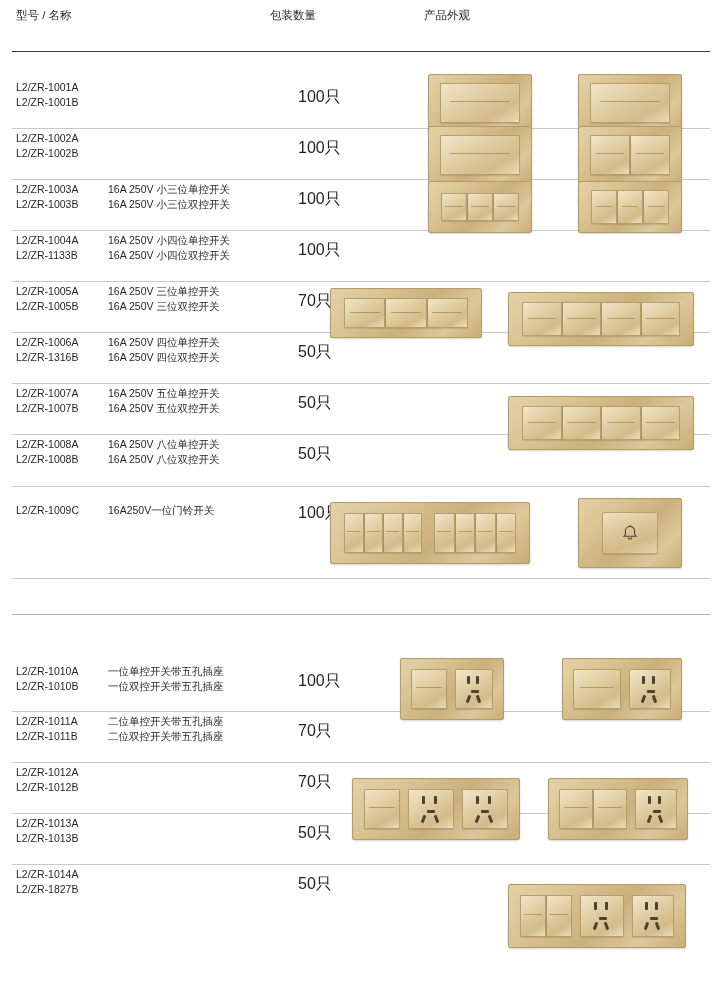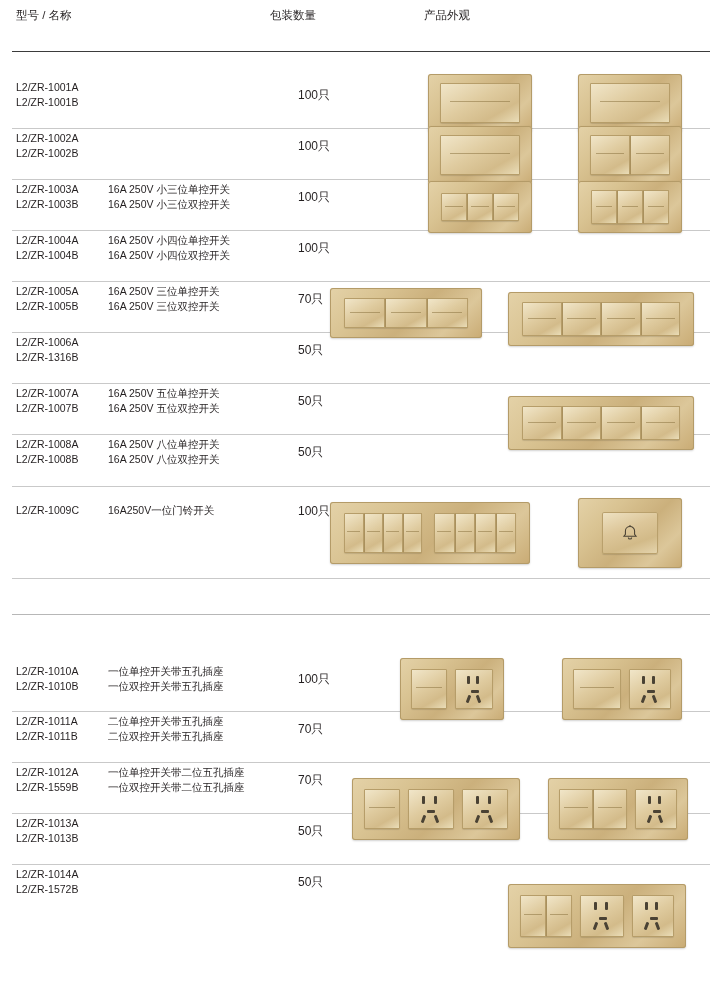--- a/index.html
+++ b/index.html
@@ -40,21 +40,21 @@
   .row .codes {
     position: absolute; left: 4px; top: 0; width: 86px;
     font-size: 10.5px; line-height: 15px; color: #231f20; white-space: nowrap;
   }
   .row .names {
     position: absolute; left: 96px; top: 0; width: 170px;
     font-size: 10.5px; line-height: 15px; color: #231f20; white-space: nowrap;
   }
   .row .qty {
     position: absolute; left: 286px; top: 7px;
-    font-size: 12px; color: #231f20; white-space: nowrap;
+    font-size: 16px; color: #231f20; white-space: nowrap;
   }
   .row-rule {
     position: absolute; left: 12px; width: 698px;
     border-top: 1px solid #c9c9c9;
   }
   .section-gap {
     position: absolute; left: 12px; width: 698px;
     border-top: 1px solid #b7b7b7;
   }
 
@@ -145,39 +145,41 @@
     <div class="codes" style="white-space:pre">L2/ZR-1003A
 L2/ZR-1003B</div>
     <div class="names" style="white-space:pre">16A 250V 小三位单控开关
 16A 250V 小三位双控开关</div>
     <div class="qty">100只</div>
   </div>
   <div class="row-rule" style="top:230px"></div>
 
   <div class="row" style="top:233px;height:44px">
     <div class="codes" style="white-space:pre">L2/ZR-1004A
-L2/ZR-1004B</div>
+L2/ZR-1133B</div>
     <div class="names" style="white-space:pre">16A 250V 小四位单控开关
 16A 250V 小四位双控开关</div>
     <div class="qty">100只</div>
   </div>
   <div class="row-rule" style="top:281px"></div>
 
   <div class="row" style="top:284px;height:44px">
     <div class="codes" style="white-space:pre">L2/ZR-1005A
 L2/ZR-1005B</div>
     <div class="names" style="white-space:pre">16A 250V 三位单控开关
 16A 250V 三位双控开关</div>
     <div class="qty">70只</div>
   </div>
   <div class="row-rule" style="top:332px"></div>
 
   <div class="row" style="top:335px;height:44px">
     <div class="codes" style="white-space:pre">L2/ZR-1006A
 L2/ZR-1316B</div>
+    <div class="names" style="white-space:pre">16A 250V 四位单控开关
+16A 250V 四位双控开关</div>
     <div class="qty">50只</div>
   </div>
   <div class="row-rule" style="top:383px"></div>
 
   <div class="row" style="top:386px;height:44px">
     <div class="codes" style="white-space:pre">L2/ZR-1007A
 L2/ZR-1007B</div>
     <div class="names" style="white-space:pre">16A 250V 五位单控开关
 16A 250V 五位双控开关</div>
     <div class="qty">50只</div>
@@ -302,37 +304,35 @@
     <div class="codes" style="white-space:pre">L2/ZR-1011A
 L2/ZR-1011B</div>
     <div class="names" style="white-space:pre">二位单控开关带五孔插座
 二位双控开关带五孔插座</div>
     <div class="qty">70只</div>
   </div>
   <div class="row-rule" style="top:762px"></div>
 
   <div class="row" style="top:765px;height:44px">
     <div class="codes" style="white-space:pre">L2/ZR-1012A
-L2/ZR-1559B</div>
-    <div class="names" style="white-space:pre">一位单控开关带二位五孔插座
-一位双控开关带二位五孔插座</div>
+L2/ZR-1012B</div>
     <div class="qty">70只</div>
   </div>
   <div class="row-rule" style="top:813px"></div>
 
   <div class="row" style="top:816px;height:44px">
     <div class="codes" style="white-space:pre">L2/ZR-1013A
 L2/ZR-1013B</div>
     <div class="qty">50只</div>
   </div>
   <div class="row-rule" style="top:864px"></div>
 
   <div class="row" style="top:867px;height:44px">
     <div class="codes" style="white-space:pre">L2/ZR-1014A
-L2/ZR-1572B</div>
+L2/ZR-1827B</div>
     <div class="qty">50只</div>
   </div>
 
   <div class="plate" style="left:400px;top:658px;width:104px;height:62px">
     <div class="inner" style="left:11px;top:11px;width:36px;bottom:11px">
       <div class="rocker"></div>
     </div>
     <div class="inner" style="left:55px;top:11px;right:11px;bottom:11px;display:block">
       <div class="socket" style="position:absolute;inset:0">
         <span class="slot p2a"></span>

